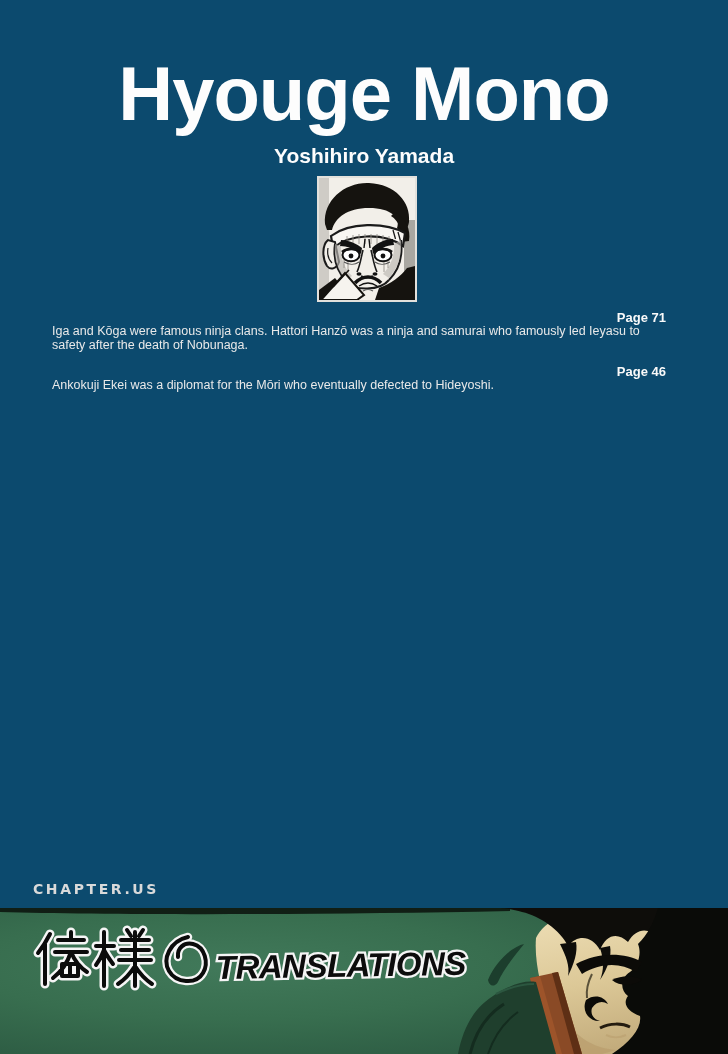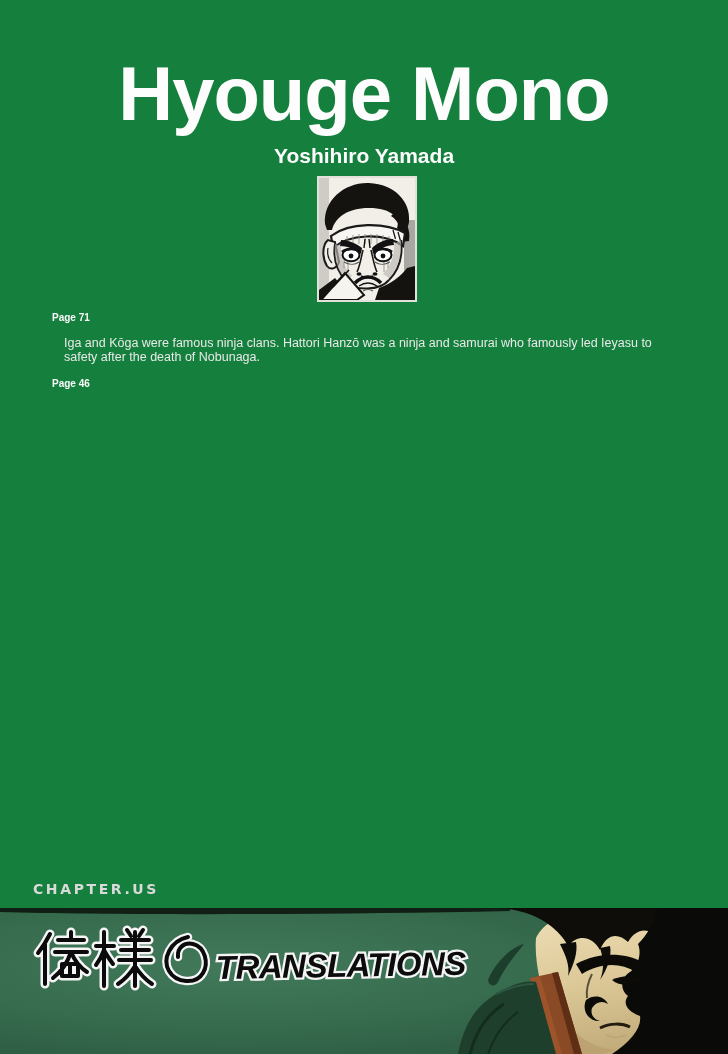--- a/index.html
+++ b/index.html
@@ -1,38 +1,38 @@
 <!DOCTYPE html>
 <html><head>
 <meta charset="utf-8">
 <style>
   html,body{margin:0;padding:0;background:#111;}
   #page{
     position:relative;width:728px;height:1054px;margin:0 auto;
-    background:#15803d;overflow:hidden;
+    background:#0c4a6e;overflow:hidden;
     font-family:"Liberation Sans",sans-serif;color:#f0f0f0;
   }
   .title{
     position:absolute;top:54px;left:0;width:100%;text-align:center;
     font-size:76px;font-weight:bold;line-height:1.05;color:#fdfdfd;
     letter-spacing:-1px;white-space:nowrap;
   }
   .author{
     position:absolute;top:144px;left:0;width:100%;text-align:center;
     font-size:21px;font-weight:bold;color:#fdfdfd;
   }
   .portrait{
     position:absolute;left:317px;top:176px;width:96px;height:122px;
     border:2px solid #e3e1dc;box-sizing:content-box;background:#f2efe9;
   }
   .portrait svg{display:block;width:96px;height:122px;}
   .notes{position:absolute;left:52px;top:311px;width:614px;}
   .note{margin:0 0 13px 0;}
-  .note .plabel{font-size:10px;font-weight:bold;line-height:14px;color:#fafafa;margin:0;}
-  .note .ptext{font-size:12.5px;line-height:13.5px;color:#e9e9e9;margin:12px;}
+  .note .plabel{font-size:13px;font-weight:bold;line-height:14px;color:#fafafa;margin:0;text-align:right;}
+  .note .ptext{font-size:12.5px;line-height:13.5px;color:#e9e9e9;margin:0;}
   .dl-line{
     position:absolute;left:33px;font-size:14px;font-weight:bold;
     letter-spacing:2.6px;color:#dadada;font-family:"DejaVu Sans",sans-serif;
     white-space:nowrap;
   }
   .dl-1{top:847px;}
   .dl-2{top:881px;}
   .banner{position:absolute;left:0;top:908px;width:584px;height:146px;}
   .banner svg{display:block;width:728px;height:146px;}
 </style>
@@ -99,20 +99,21 @@
     </svg>
   </div>
 
   <div class="notes">
     <div class="note">
       <p class="plabel">Page 71</p>
       <p class="ptext">Iga and Kōga were famous ninja clans. Hattori Hanzō was a ninja and samurai who famously led Ieyasu to safety after the death of Nobunaga.</p>
     </div>
     <div class="note">
       <p class="plabel">Page 46</p>
+      <p class="ptext">Ankokuji Ekei was a diplomat for the Mōri who eventually defected to Hideyoshi.</p>
     </div>
   </div>
 
   <div class="dl-line dl-2">CHAPTER.US</div>
 
   <div class="banner">
     <svg viewBox="0 0 728 146">
       <defs>
         <radialGradient id="g1" cx="32%" cy="40%" r="80%">
           <stop offset="0%" stop-color="#41795a"></stop>

